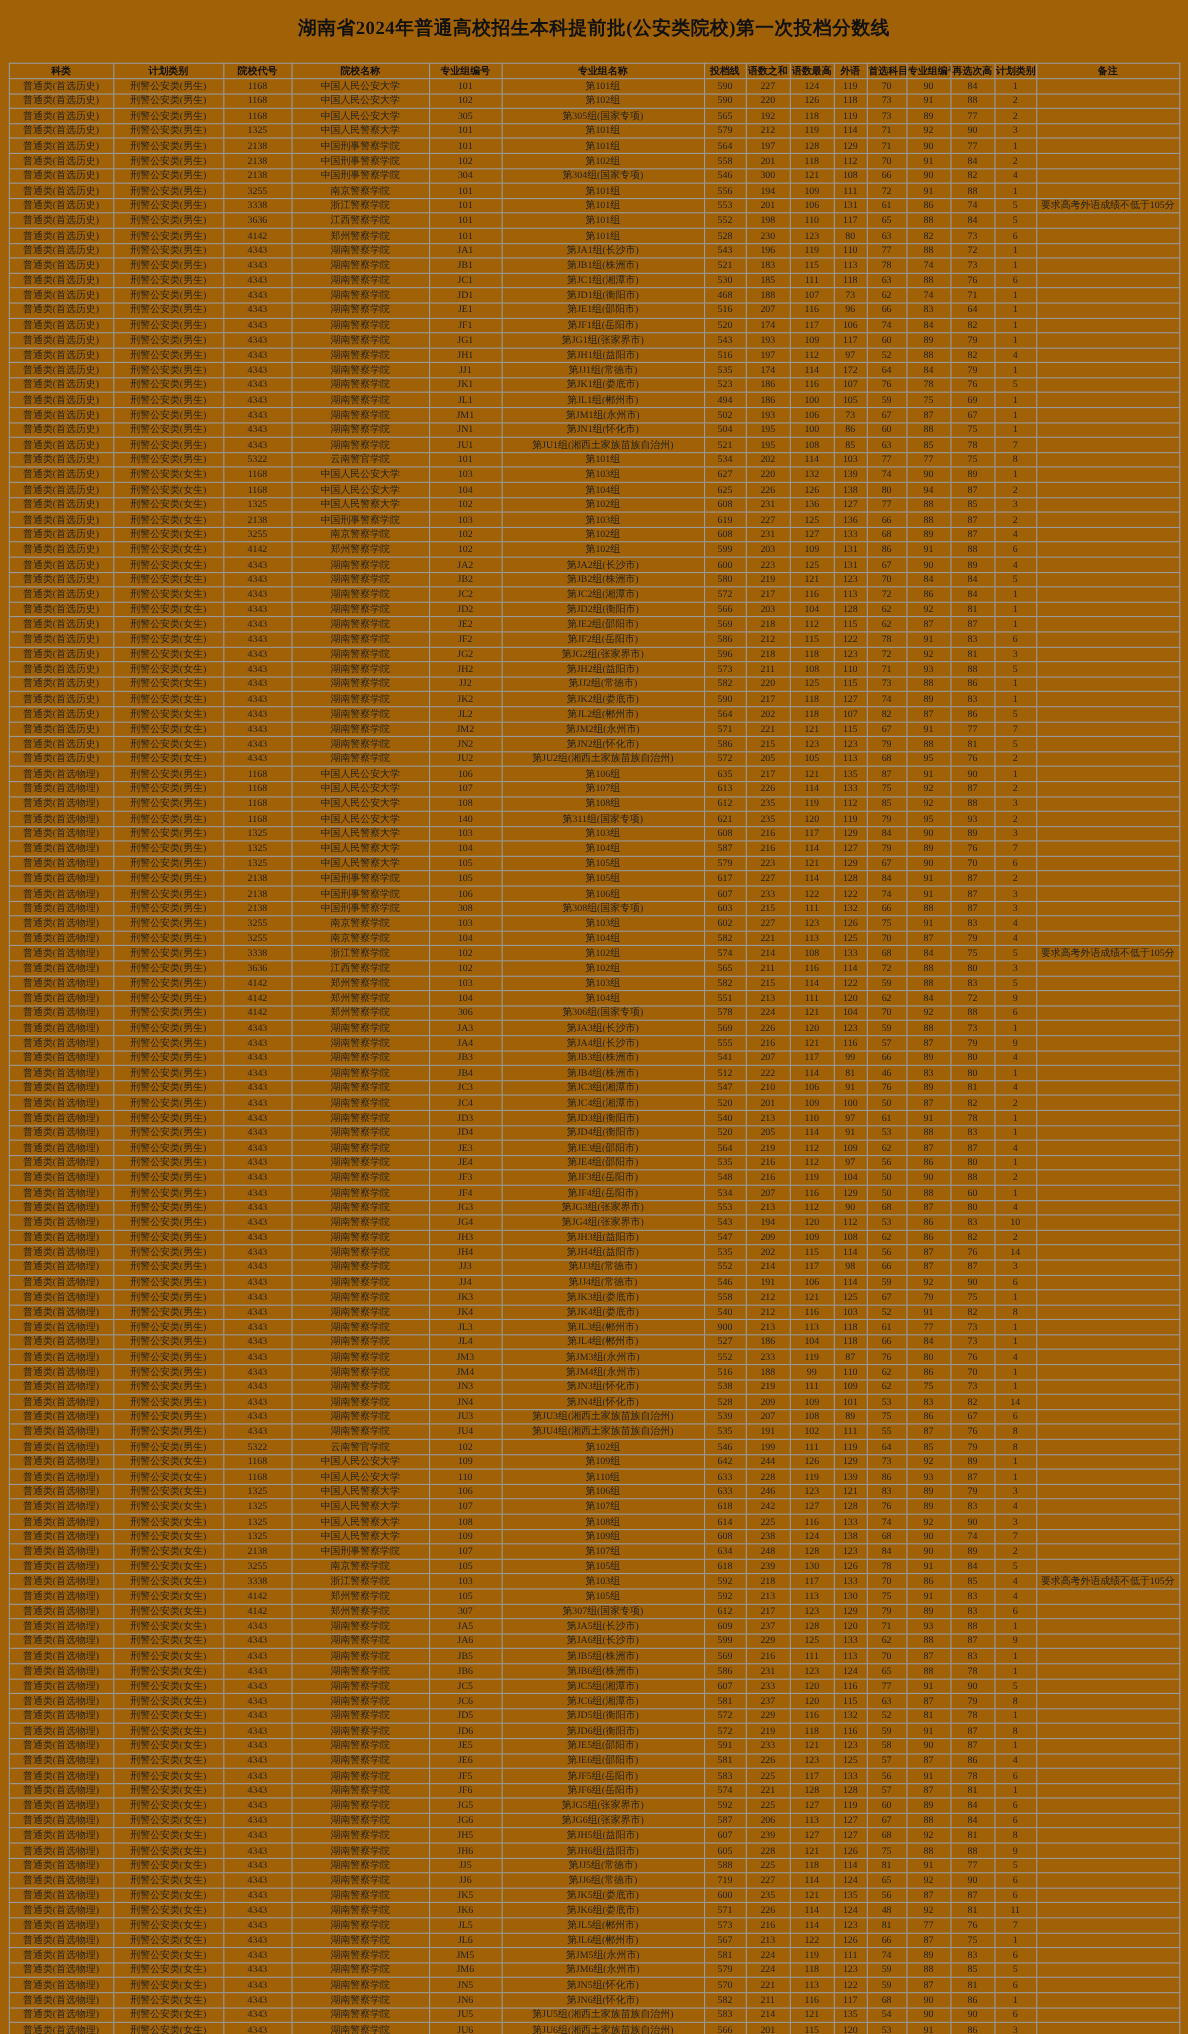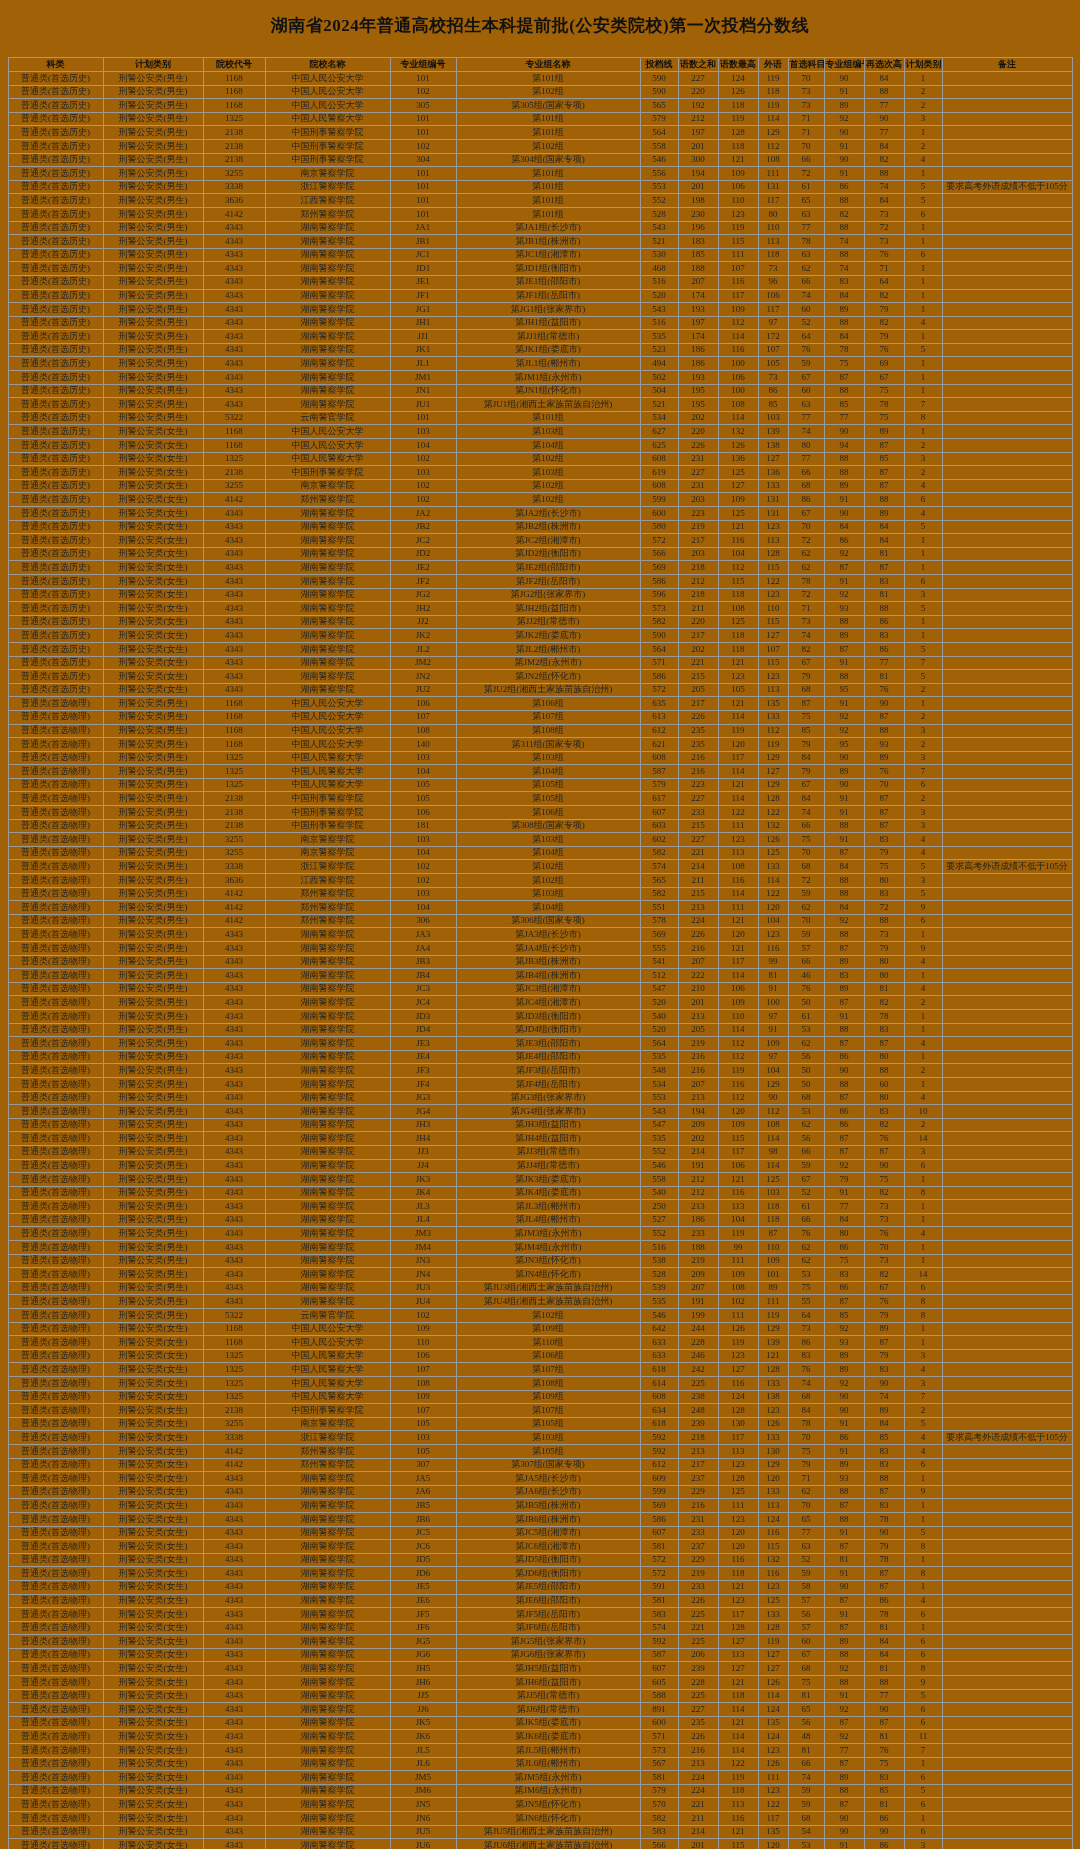--- a/index.html
+++ b/index.html
@@ -995,21 +995,21 @@
           <td>91</td>
           <td>87</td>
           <td>3</td>
           <td></td>
         </tr>
         <tr>
           <td>普通类(首选物理)</td>
           <td>刑警公安类(男生)</td>
           <td>2138</td>
           <td>中国刑事警察学院</td>
-          <td>181</td>
+          <td>308</td>
           <td>第308组(国家专项)</td>
           <td>603</td>
           <td>215</td>
           <td>111</td>
           <td>132</td>
           <td>66</td>
           <td>88</td>
           <td>87</td>
           <td>3</td>
           <td></td>
@@ -1473,21 +1473,21 @@
           <td>8</td>
           <td></td>
         </tr>
         <tr>
           <td>普通类(首选物理)</td>
           <td>刑警公安类(男生)</td>
           <td>4343</td>
           <td>湖南警察学院</td>
           <td>JL3</td>
           <td>第JL3组(郴州市)</td>
-          <td>250</td>
+          <td>900</td>
           <td>213</td>
           <td>113</td>
           <td>118</td>
           <td>61</td>
           <td>77</td>
           <td>73</td>
           <td>1</td>
           <td></td>
         </tr>
         <tr>
@@ -2102,21 +2102,21 @@
           <td>5</td>
           <td></td>
         </tr>
         <tr>
           <td>普通类(首选物理)</td>
           <td>刑警公安类(女生)</td>
           <td>4343</td>
           <td>湖南警察学院</td>
           <td>JJ6</td>
           <td>第JJ6组(常德市)</td>
-          <td>891</td>
+          <td>719</td>
           <td>227</td>
           <td>114</td>
           <td>124</td>
           <td>65</td>
           <td>92</td>
           <td>90</td>
           <td>6</td>
           <td></td>
         </tr>
         <tr>

